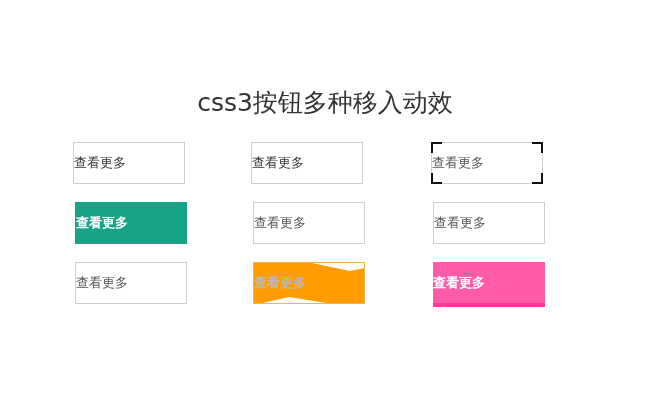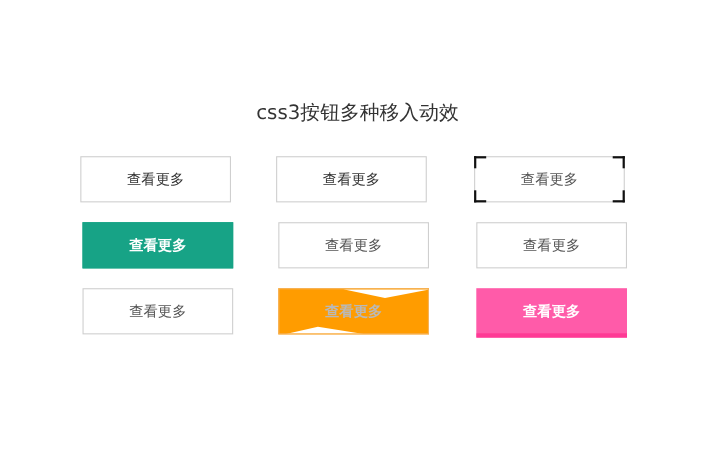--- a/index.html
+++ b/index.html
@@ -2,26 +2,26 @@
 <html><head>
 <meta charset="utf-8">
 <style>
   html, body { margin: 0; padding: 0; background: #ffffff; }
   body {
     width: 650px; height: 414px; position: relative; overflow: hidden;
     font-family: "DejaVu Sans", "Liberation Sans", sans-serif;
   }
   .title {
     position: absolute; left: 0; width: 650px; top: 90px;
-    text-align: center; font-size: 18px; color: #333333; line-height: 26px;
+    text-align: center; font-size: 25px; color: #333333; line-height: 26px;
   }
   .btn {
-    position: absolute; width: 137px; height: 42px; box-sizing: border-box;
+    position: absolute; width: 112px; height: 42px; box-sizing: border-box;
     border: 1px solid #cfcfcf; background: #ffffff;
-    display: flex; align-items: center; justify-content: center;
+    display: flex; align-items: center; 
     font-size: 13px; color: #444444; cursor: pointer; overflow: hidden;
   }
   .btn .lbl { position: relative; z-index: 2; }
   .btn.dark .lbl { color: #333333; }
   .btn.gray .lbl { color: #555555; }
 
   
   .corner { position: absolute; width: 9px; height: 9px; border-color: #111111; border-style: solid; z-index: 3; }
   .corner.tl { left: -1px; top: -1px; border-width: 2px 0 0 2px; }
   .corner.tr { right: -1px; top: -1px; border-width: 2px 2px 0 0; }

